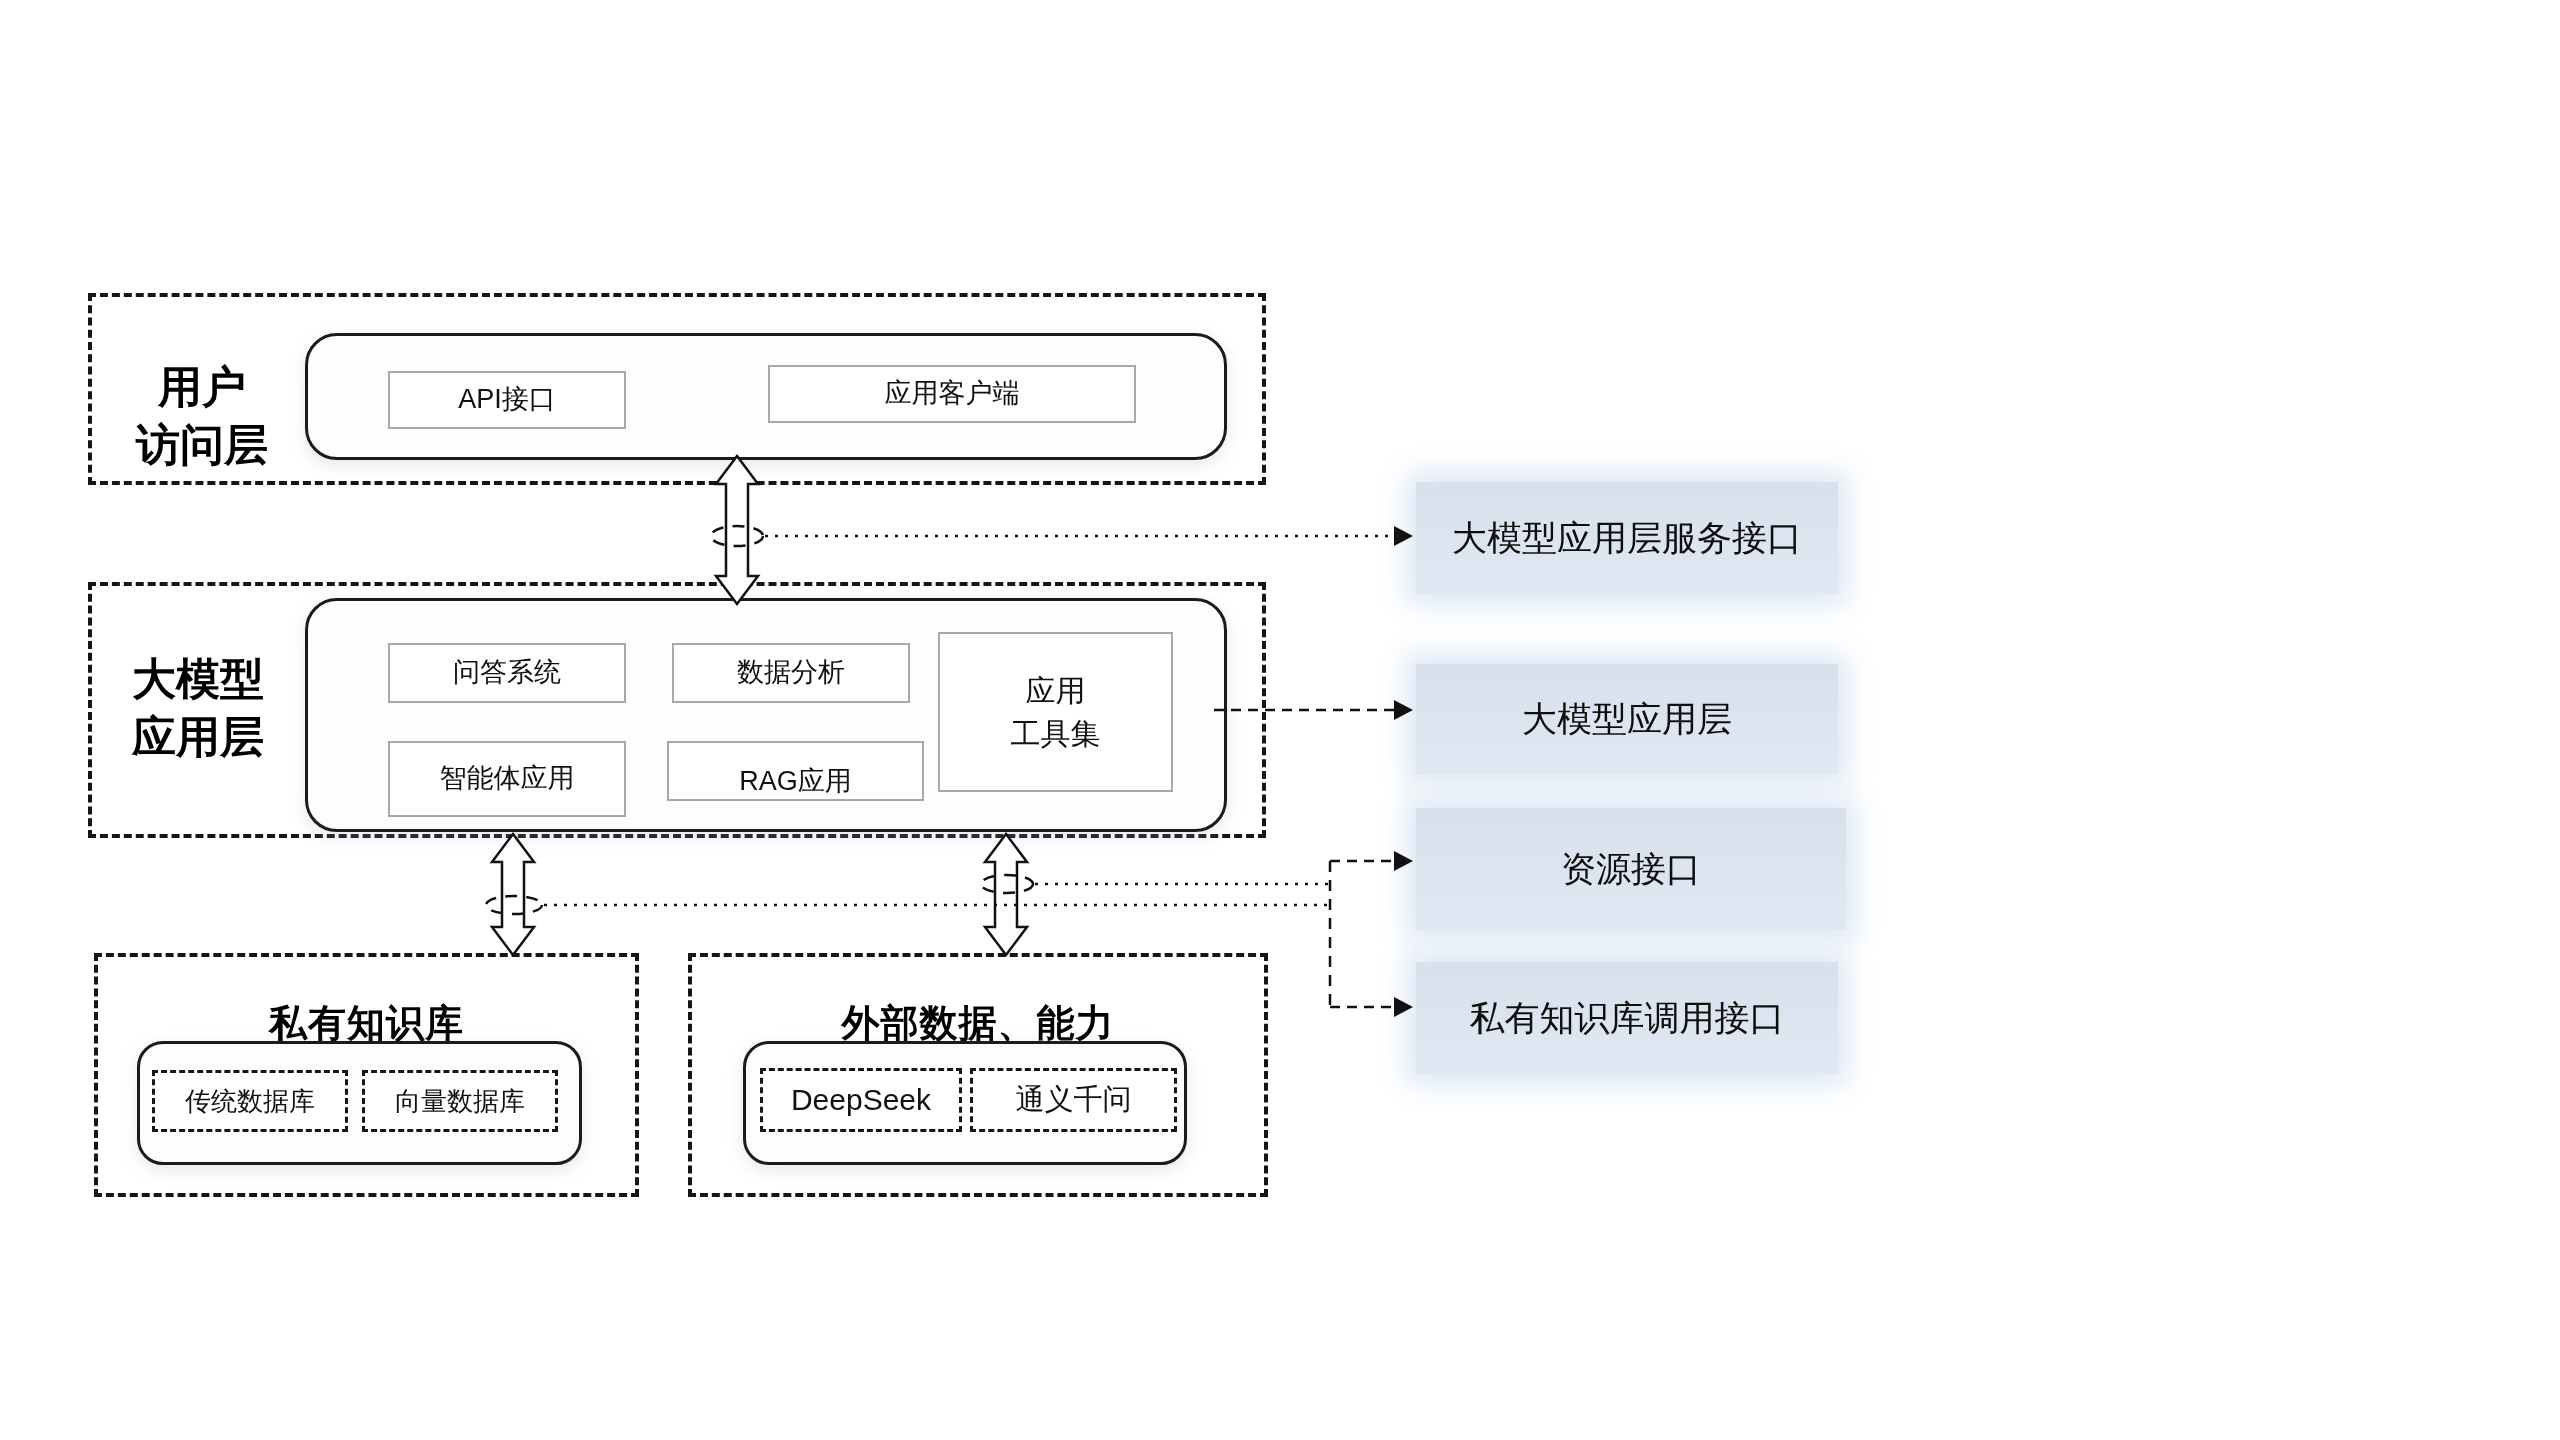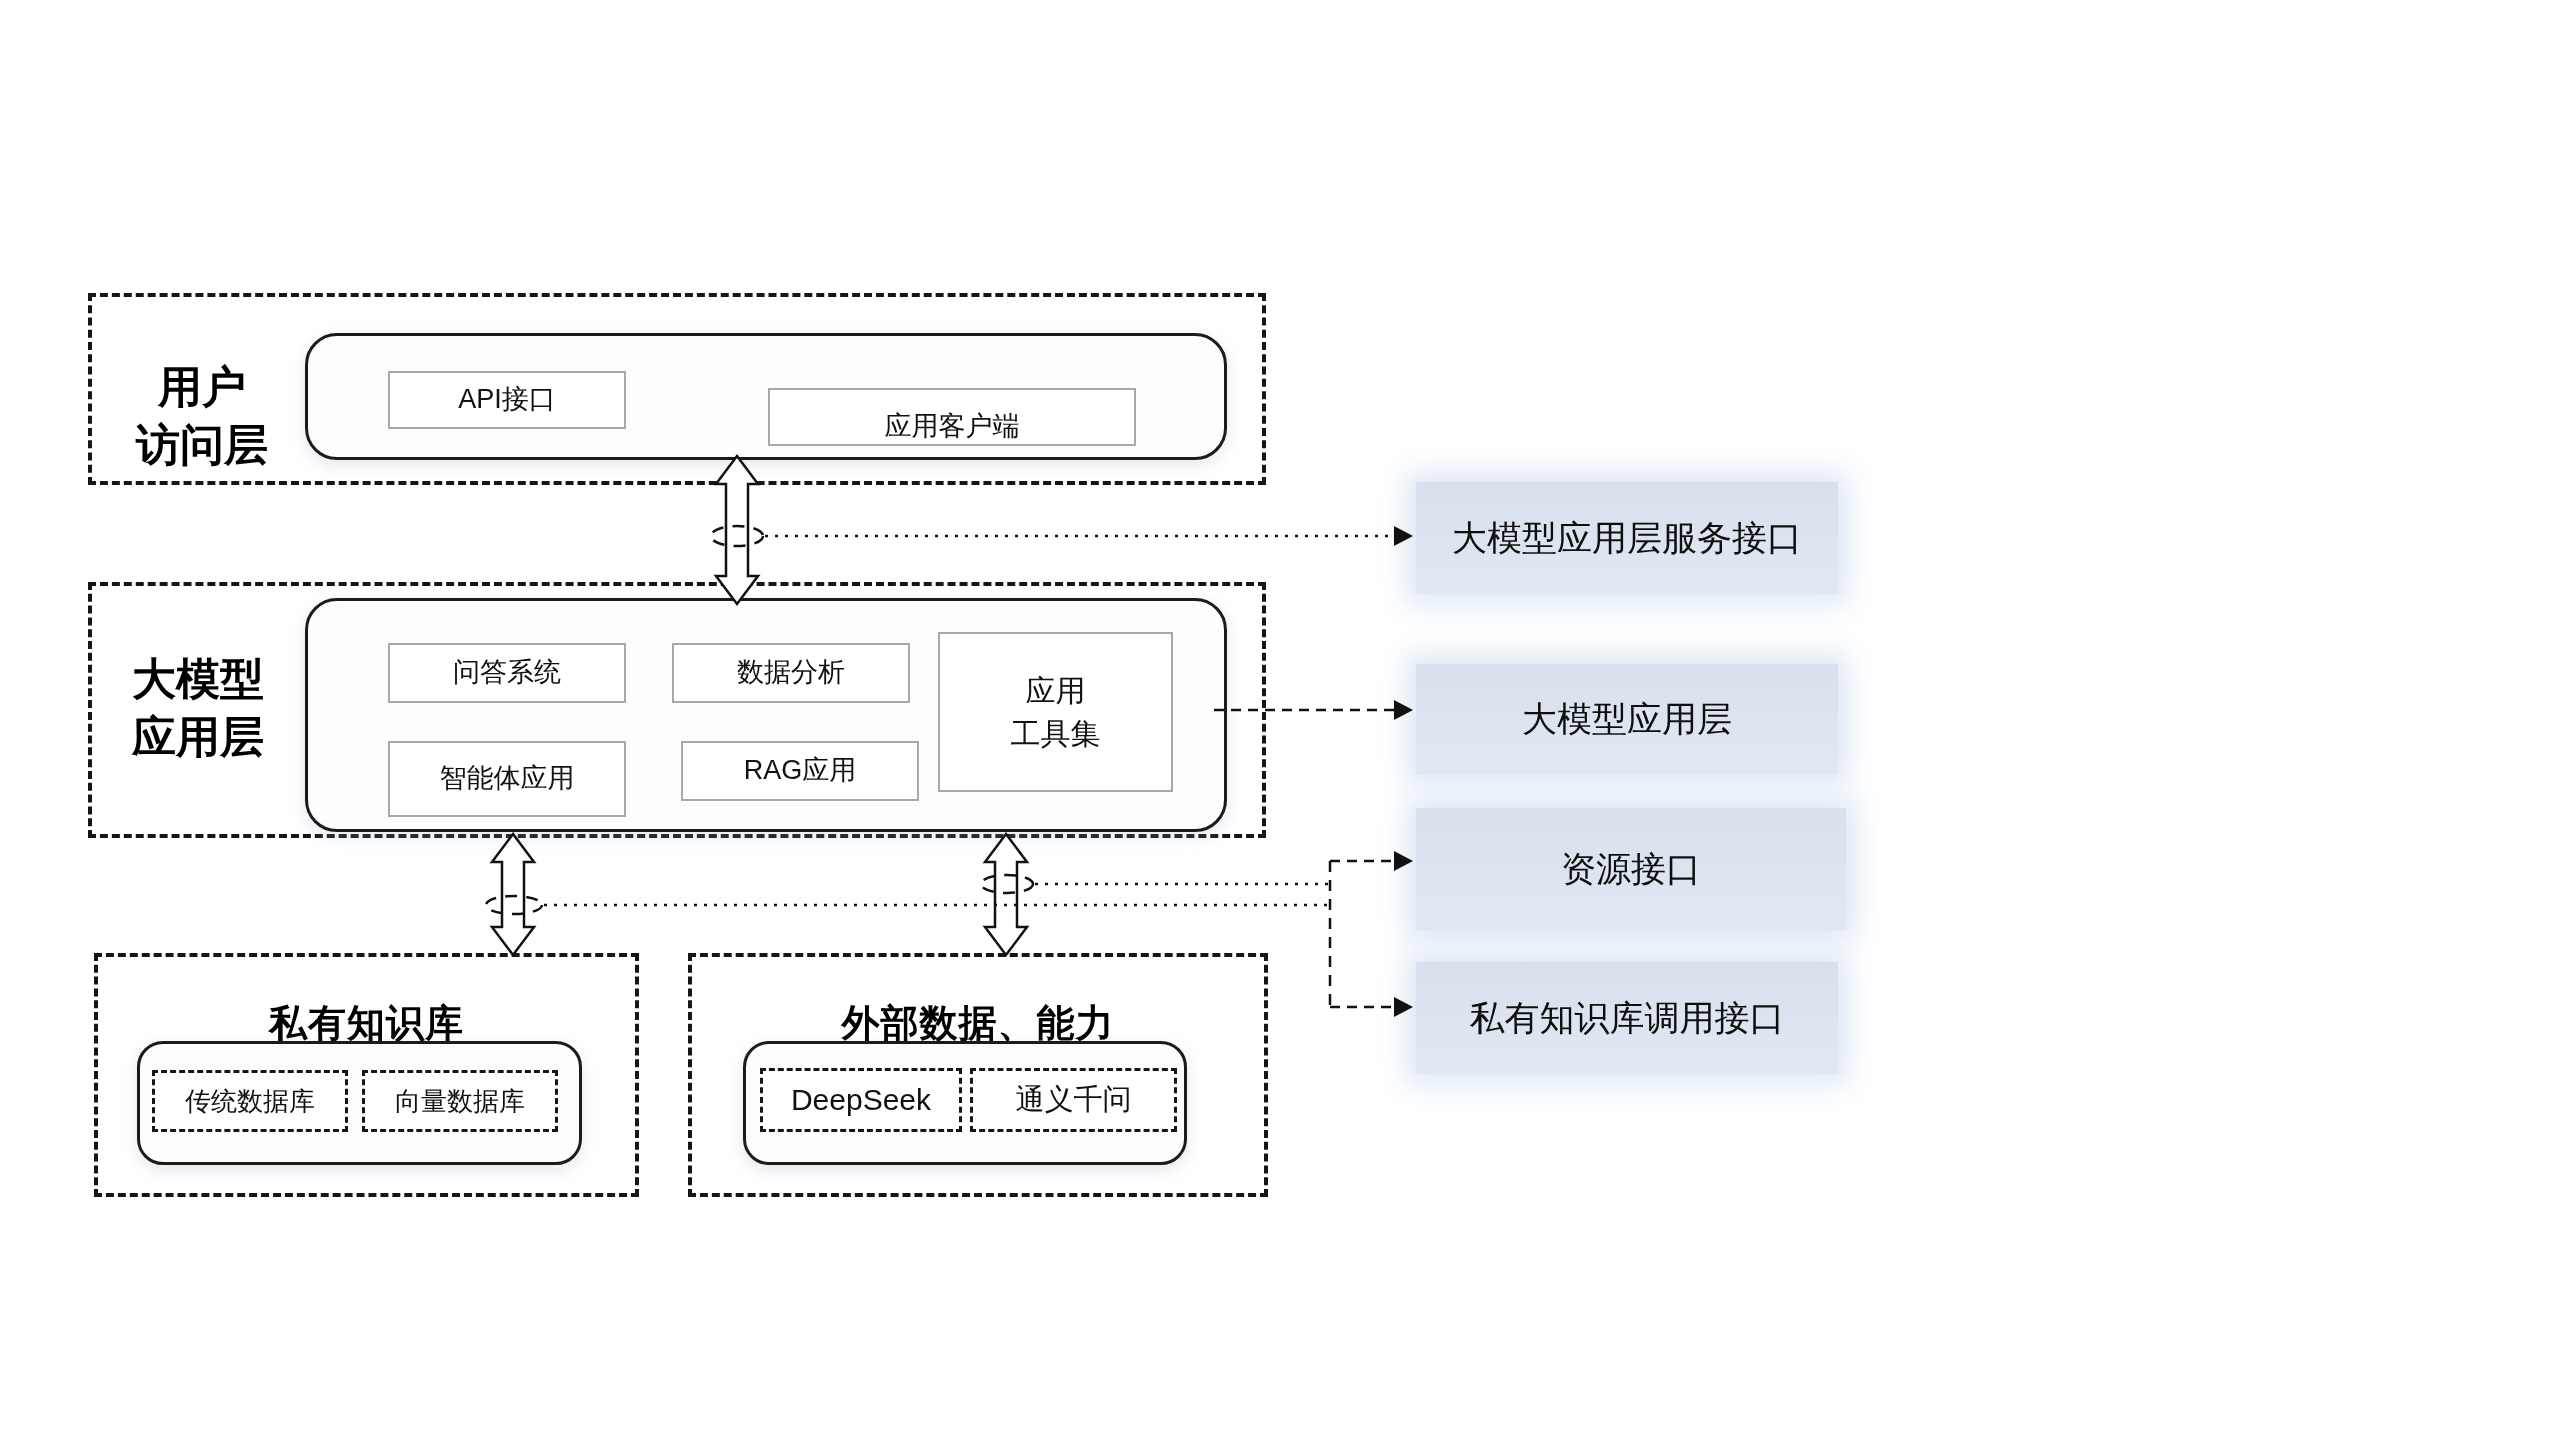--- a/index.html
+++ b/index.html
@@ -52,40 +52,40 @@
 
   <div class="outer-dashed" style="left:88px;top:293px;width:1178px;height:192px;"></div>
   <div class="layer-label" style="left:108px;top:358px;width:188px;">
     <div>用户</div>
     <div>访问层</div>
   </div>
   <div class="rounded" style="left:305px;top:333px;width:922px;height:127px;"></div>
   <div class="gray-box" style="left: 388px; top: 371px; width: 238px; height: 58px; border-color: rgb(168, 168, 168);">
     <span>API接口</span>
   </div>
-  <div class="gray-box" style="left: 768px; top: 388px; width: 368px; height: 58px; border-color: rgb(168, 168, 168); align-items: flex-end;">
+  <div class="gray-box" style="left: 768px; top: 365px; width: 368px; height: 58px; border-color: rgb(168, 168, 168);">
     <span>应用客户端</span>
   </div>
 
   <div class="outer-dashed" style="left:88px;top:582px;width:1178px;height:256px;"></div>
   <div class="layer-label" style="left:100px;top:650px;width:196px;">
     <div>大模型</div>
     <div>应用层</div>
   </div>
   <div class="rounded" style="left:305px;top:598px;width:922px;height:234px;"></div>
   <div class="gray-box" style="left: 388px; top: 643px; width: 238px; height: 60px; border-color: rgb(168, 168, 168);">
     <span>问答系统</span>
   </div>
   <div class="gray-box" style="left: 672px; top: 643px; width: 238px; height: 60px; border-color: rgb(168, 168, 168);">
     <span>数据分析</span>
   </div>
   <div class="gray-box" style="left: 388px; top: 741px; width: 238px; height: 76px; border-color: rgb(168, 168, 168);">
     <span>智能体应用</span>
   </div>
-  <div class="gray-box" style="left: 681px; top: 741px; width: 238px; height: 60px; border-color: rgb(168, 168, 168);">
+  <div class="gray-box" style="left: 667px; top: 741px; width: 257px; height: 60px; border-color: rgb(168, 168, 168); align-items: flex-end;">
     <span>RAG应用</span>
   </div>
   <div class="gray-box tools" style="left: 938px; top: 632px; width: 235px; height: 160px; border-color: rgb(168, 168, 168);">
     <div>
       <div>应用</div>
       <div>工具集</div>
     </div>
   </div>
 
   <div class="outer-dashed" style="left:94px;top:953px;width:545px;height:244px;"></div>

